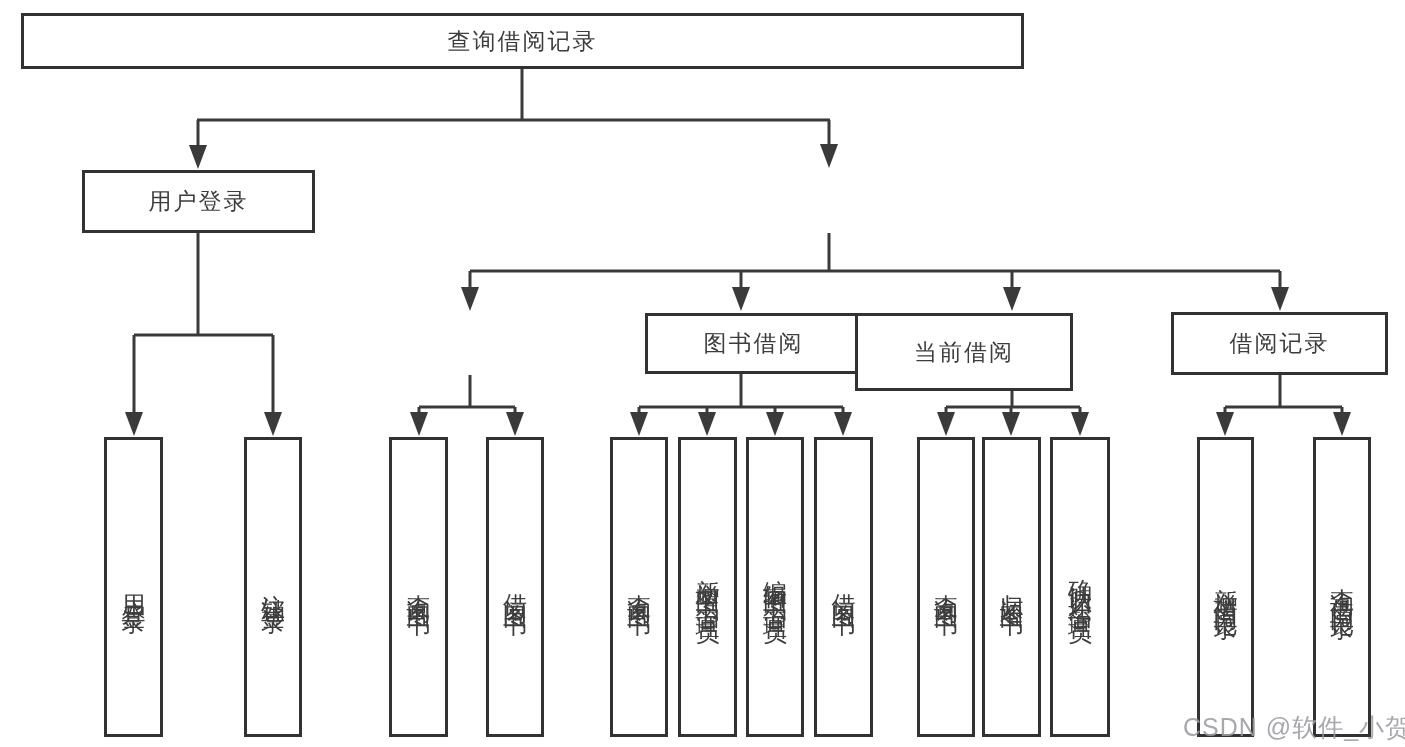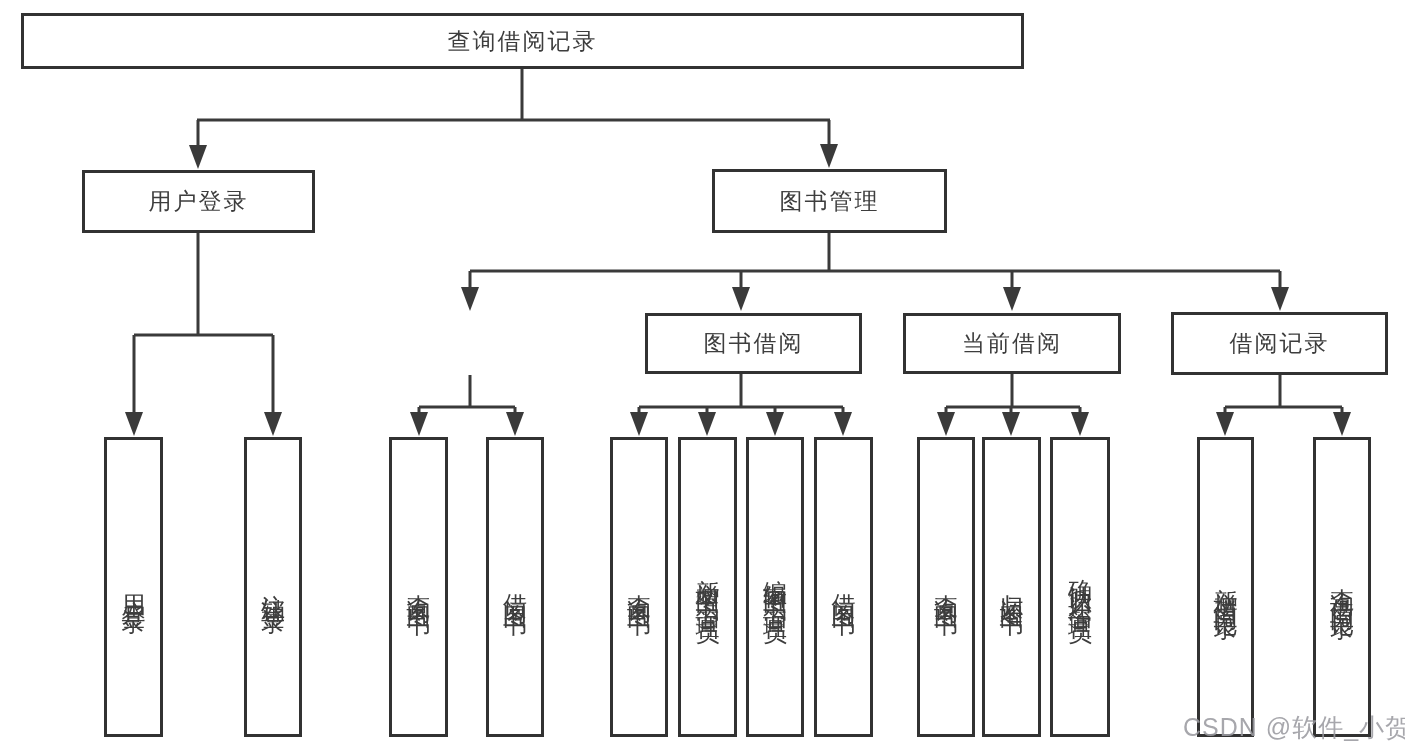--- a/index.html
+++ b/index.html
@@ -98,28 +98,25 @@
     </g>
   </svg>
 
   <div class="node node-h" style="left:21px; top:13px; width:1003px; height:56px;">
     <span class="lbl">查询借阅记录</span>
   </div>
 
   <div class="node node-h" style="left:82px; top:170px; width:233px; height:63px;">
     <span class="lbl">用户登录</span>
   </div>
-  <div class="node node-h" style="left:712px; top:169px; width:235px; height:64px;">
-    <span class="lbl">图书管理</span>
-  </div>
 
   <div class="node node-h" style="left:633px; top:313px; width:217px; height:61px;margin-left:12px;">
     <span class="lbl">图书借阅</span>
   </div>
-  <div class="node node-h" style="left:903px; top:313px; width:218px; height:61px;">
+  <div class="node node-h" style="left:855px; top:313px; width:218px; height:78px;">
     <span class="lbl">当前借阅</span>
   </div>
   <div class="node node-h" style="left:1171px; top:312px; width:217px; height:63px;text-align:right;">
     <span class="lbl">借阅记录</span>
   </div>
 
   <div class="node node-v" style="left:104px; width:59px;">
     <span class="vlbl">用户登录</span>
   </div>
   <div class="node node-v" style="left:244px; width:58px;">

